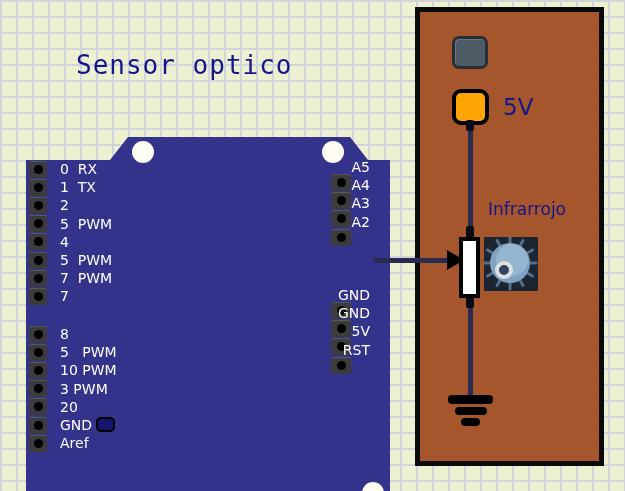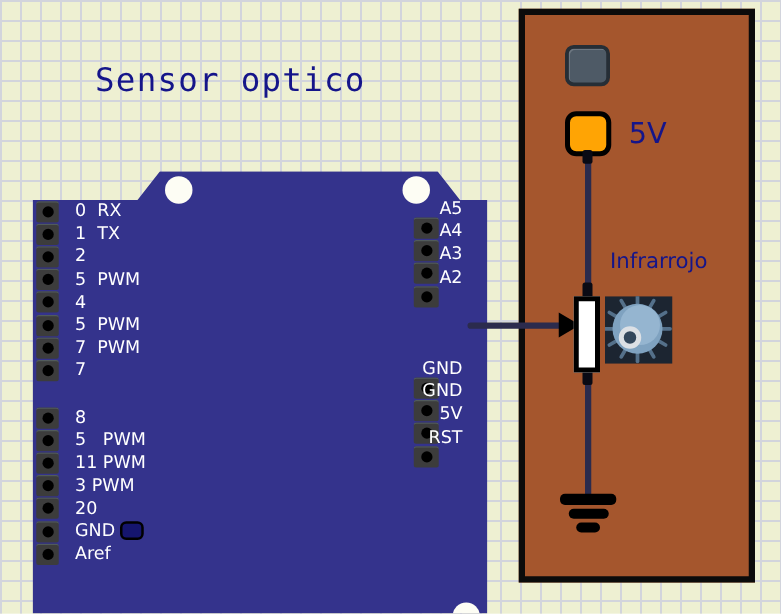--- a/index.html
+++ b/index.html
@@ -170,21 +170,21 @@
         <span class="pin-header">
           <span class="pin-hole"></span>
         </span>
         <span class="pin-label">5   PWM</span>
       </div>
 
       <div class="pin-row">
         <span class="pin-header">
           <span class="pin-hole"></span>
         </span>
-        <span class="pin-label">11 PWM</span>
+        <span class="pin-label">10 PWM</span>
       </div>
 
       <div class="pin-row">
         <span class="pin-header">
           <span class="pin-hole"></span>
         </span>
         <span class="pin-label">3 PWM</span>
       </div>
 
       <div class="pin-row">

